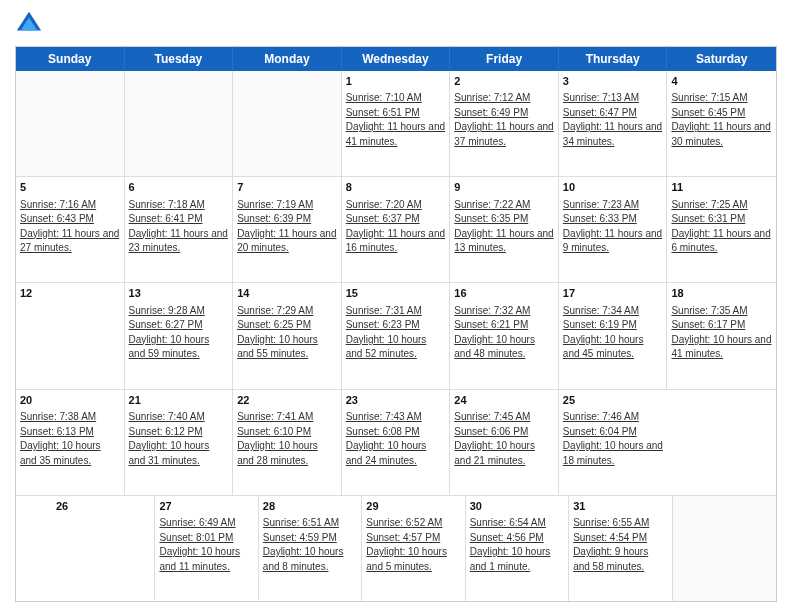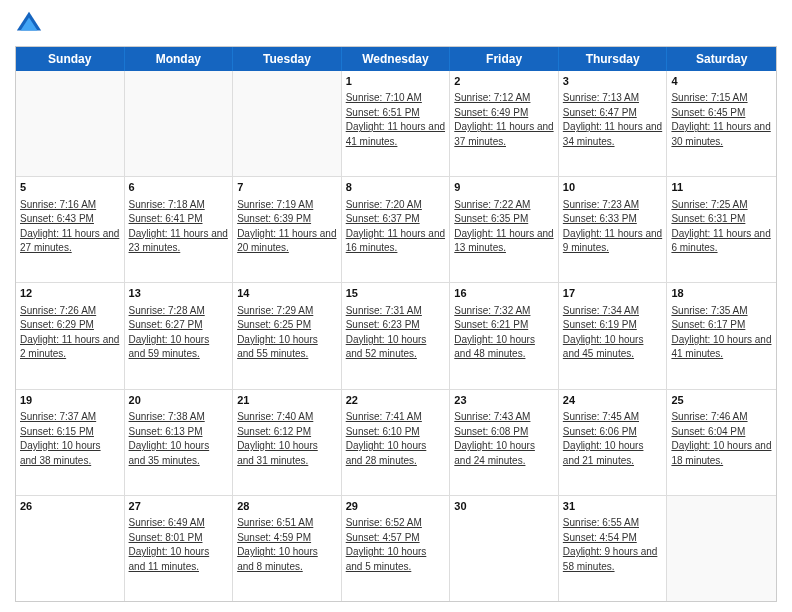--- a/index.html
+++ b/index.html
@@ -75,21 +75,21 @@
       display: flex;
       flex-direction: column;
       flex: 1;
     }
     .cal-row {
       display: grid;
       grid-template-columns: repeat(7, 1fr);
       flex: 1;
       border-bottom: 1px solid #ddd;
     }
-    .cal-row:last-child { border-bottom: none; }
+    .cal-row:last-child { border-bottom: none; margin-left: 36px; }
     .cal-cell {
       border-right: 1px solid #ddd;
       padding: 3px 4px;
       font-size: 9.5px;
       color: #333;
       line-height: 1.4;
       vertical-align: top;
     }
     .cal-cell:last-child { border-right: none; }
     .cal-cell.empty { background: #f9f9f9; }
@@ -124,22 +124,22 @@
     </div>
     <div class="title-block">
       <div class="title-month"></div>
       <div class="title-location"></div>
     </div>
   </div>
 
   <div class="calendar">
     <div class="cal-header">
     <div class="cal-header-cell">Sunday</div>
+        <div class="cal-header-cell">Tuesday</div>
         <div class="cal-header-cell">Monday</div>
-        <div class="cal-header-cell">Tuesday</div>
         <div class="cal-header-cell">Wednesday</div>
         <div class="cal-header-cell">Friday</div>
         <div class="cal-header-cell">Thursday</div>
         <div class="cal-header-cell">Saturday</div>
       </div>
     <div class="cal-body">
     <div class="cal-row">
           <div class="cal-cell empty"></div>
           <div class="cal-cell empty"></div>
           <div class="cal-cell empty"></div>
@@ -219,28 +219,24 @@
             <span class="day-num">11</span>
             <div class="cell-text">Sunrise: 7:25 AM
 Sunset: 6:31 PM
 Daylight: 11 hours
 and 6 minutes.</div>
           </div>
         </div>
         <div class="cal-row">
           <div class="cal-cell">
             <span class="day-num">12</span>
-            <div class="cell-text">Sunrise: 7:26 AM
-Sunset: 6:29 PM
-Daylight: 11 hours
-and 2 minutes.</div>
           </div>
           <div class="cal-cell">
             <span class="day-num">13</span>
-            <div class="cell-text">Sunrise: 7:28 AM
+            <div class="cell-text">Sunrise: 9:28 AM
 Sunset: 6:27 PM
 Daylight: 10 hours
 and 59 minutes.</div>
           </div>
           <div class="cal-cell">
             <span class="day-num">14</span>
             <div class="cell-text">Sunrise: 7:29 AM
 Sunset: 6:25 PM
 Daylight: 10 hours
 and 55 minutes.</div>
@@ -269,27 +265,20 @@
           <div class="cal-cell">
             <span class="day-num">18</span>
             <div class="cell-text">Sunrise: 7:35 AM
 Sunset: 6:17 PM
 Daylight: 10 hours
 and 41 minutes.</div>
           </div>
         </div>
         <div class="cal-row">
           <div class="cal-cell ">
-            <span class="day-num">19</span>
-            <div class="cell-text">Sunrise: 7:37 AM
-Sunset: 6:15 PM
-Daylight: 10 hours
-and 38 minutes.</div>
-          </div>
-          <div class="cal-cell ">
             <span class="day-num">20</span>
             <div class="cell-text">Sunrise: 7:38 AM
 Sunset: 6:13 PM
 Daylight: 10 hours
 and 35 minutes.</div>
           </div>
           <div class="cal-cell ">
             <span class="day-num">21</span>
             <div class="cell-text">Sunrise: 7:40 AM
 Sunset: 6:12 PM
@@ -345,20 +334,24 @@
           </div>
           <div class="cal-cell">
             <span class="day-num">29</span>
             <div class="cell-text">Sunrise: 6:52 AM
 Sunset: 4:57 PM
 Daylight: 10 hours
 and 5 minutes.</div>
           </div>
           <div class="cal-cell">
             <span class="day-num">30</span>
+            <div class="cell-text">Sunrise: 6:54 AM
+Sunset: 4:56 PM
+Daylight: 10 hours
+and 1 minute.</div>
           </div>
           <div class="cal-cell">
             <span class="day-num">31</span>
             <div class="cell-text">Sunrise: 6:55 AM
 Sunset: 4:54 PM
 Daylight: 9 hours
 and 58 minutes.</div>
           </div>
           <div class="cal-cell empty"></div>
         </div>

